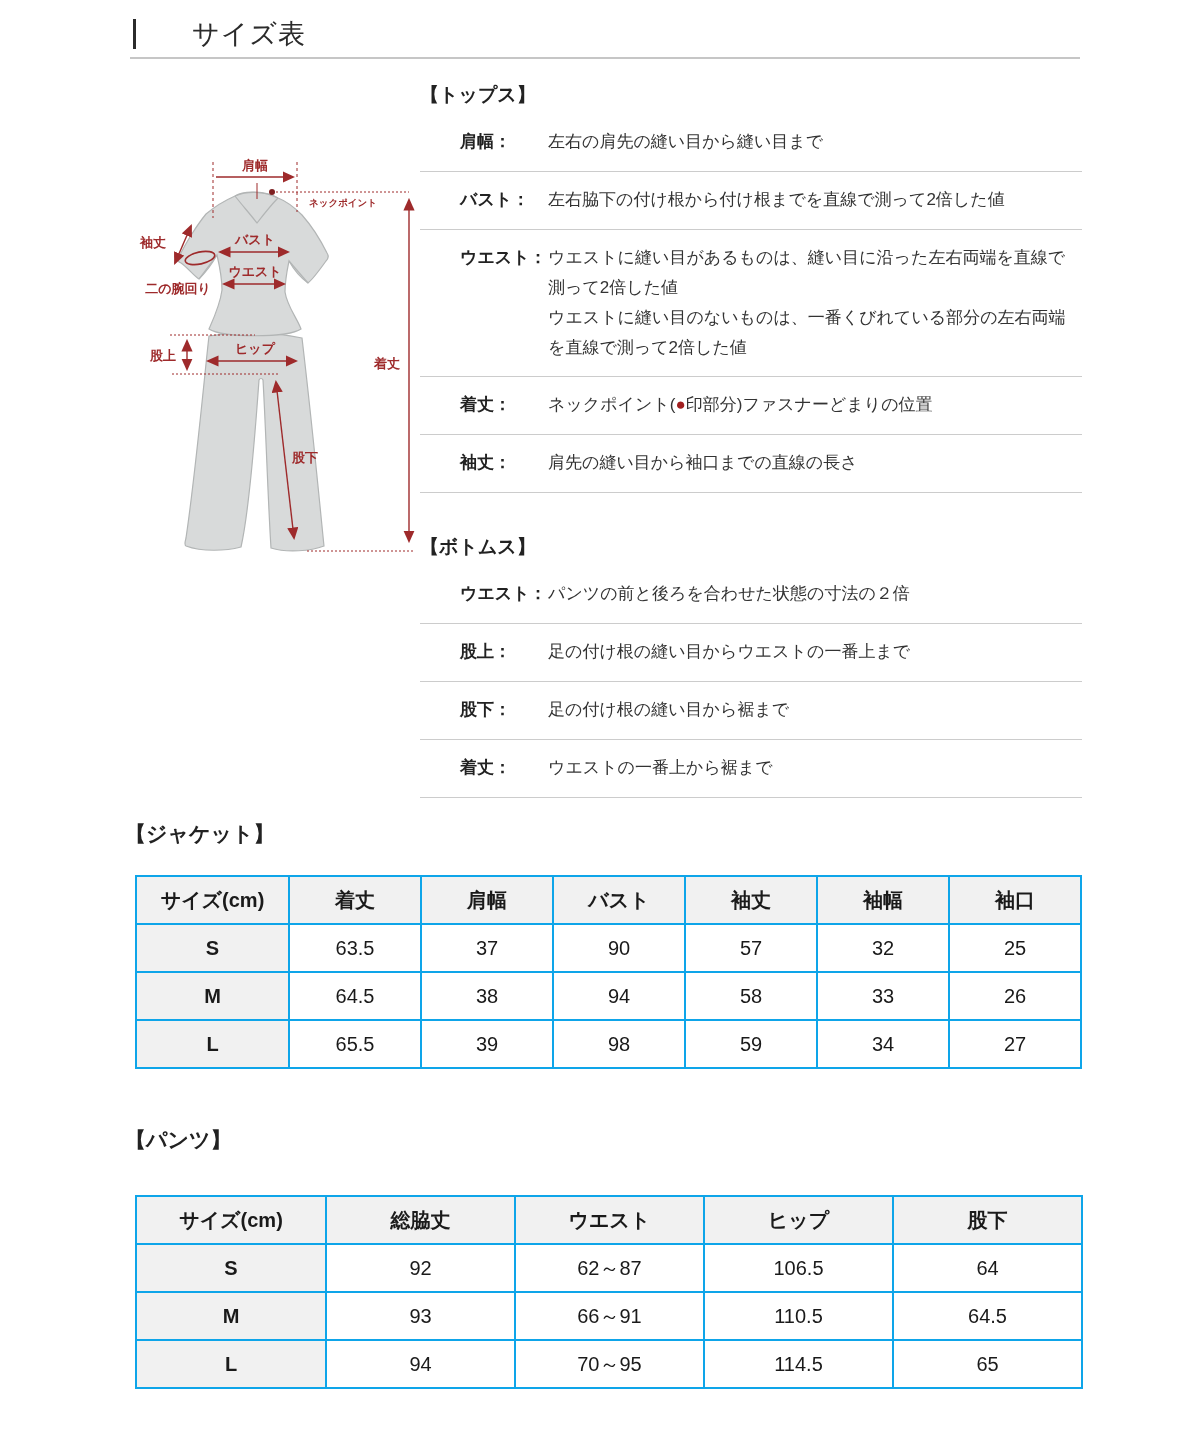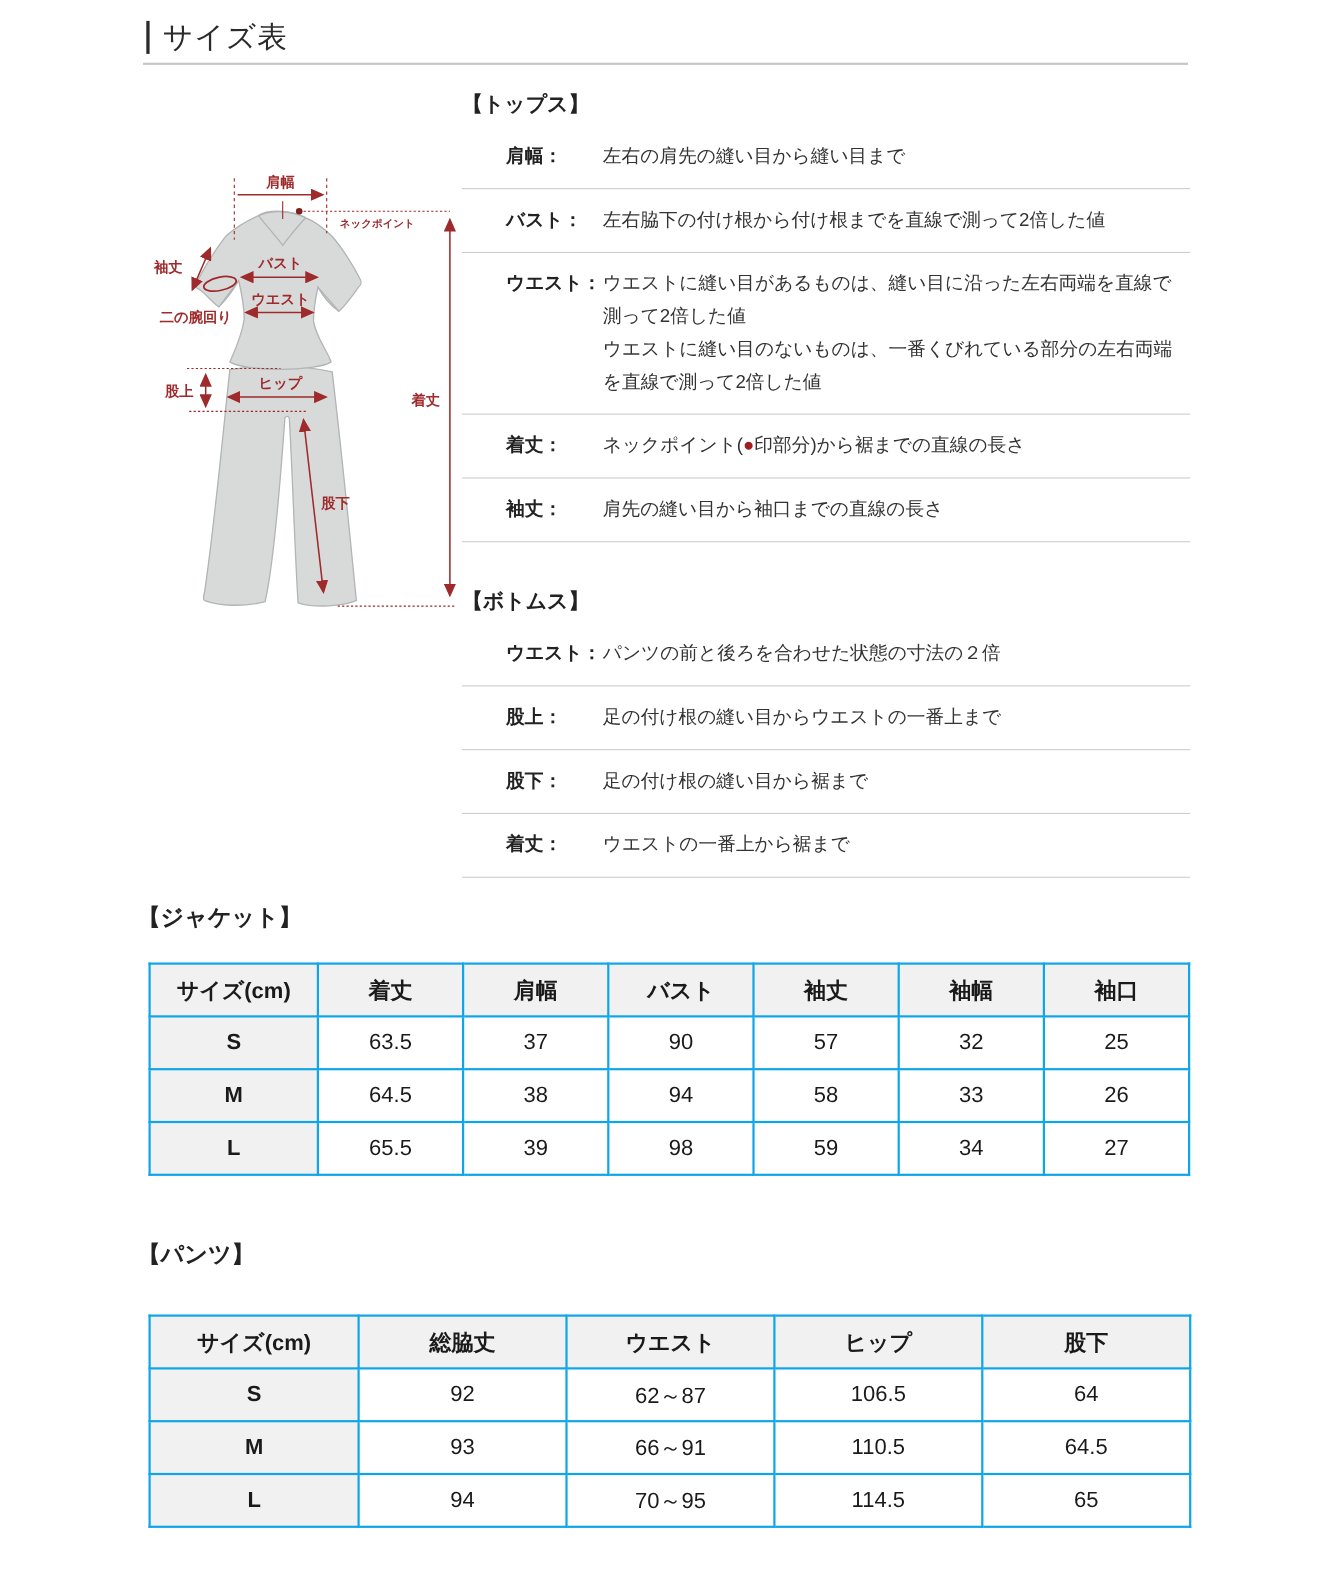--- a/index.html
+++ b/index.html
@@ -5,21 +5,21 @@
   * { margin:0; padding:0; box-sizing:border-box; }
   html,body { background:#ffffff; }
   body {
     width:1200px; height:1440px; position:relative;
     font-family:"Liberation Sans","DejaVu Sans",sans-serif;
     color:#333;
   }
   .page { position:absolute; inset:0; background:#fff; }
 
   
-  .title-row { position:absolute; left:133px; top:16px; display:flex; align-items:center; }
+  .title-row { position:absolute; left:133px; top:16px; display:flex; align-items:center;gap:44px; }
   .title-bar { width:3px; height:30px; background:#2b2b2b; margin-right:12px; }
   .page-title { font-size:27px; font-weight:400; color:#2b2b2b; letter-spacing:1px; }
   .title-rule { position:absolute; left:130px; top:57px; width:950px; height:0; border-top:2px solid #c6c6c6; }
 
   
   .diagram { position:absolute; left:130px; top:140px; width:290px; height:440px; }
 
   
   .defs { position:absolute; left:420px; top:82px; width:662px; }
   .defs h2 { font-size:19px; font-weight:600; color:#222; margin-bottom:6px; }
@@ -133,21 +133,21 @@
     </div>
     <div class="def-row">
       <div class="def-term">ウエスト：</div>
       <div class="def-desc">
         <div>ウエストに縫い目があるものは、縫い目に沿った左右両端を直線で測って2倍した値</div>
         <div>ウエストに縫い目のないものは、一番くびれている部分の左右両端を直線で測って2倍した値</div>
       </div>
     </div>
     <div class="def-row">
       <div class="def-term">着丈：</div>
-      <div class="def-desc"><span>ネックポイント(</span><span class="red-dot">●</span><span>印部分)から裾までの直線の長さ</span></div>
+      <div class="def-desc"><span>ネックポイント(</span><span class="red-dot">●</span><span>印部分)ファスナーどまりの位置</span></div>
     </div>
     <div class="def-row">
       <div class="def-term">袖丈：</div>
       <div class="def-desc">肩先の縫い目から袖口までの直線の長さ</div>
     </div>
 
     <h2 class="section-bottoms">【ボトムス】</h2>
 
     <div class="def-row">
       <div class="def-term">ウエスト：</div>

